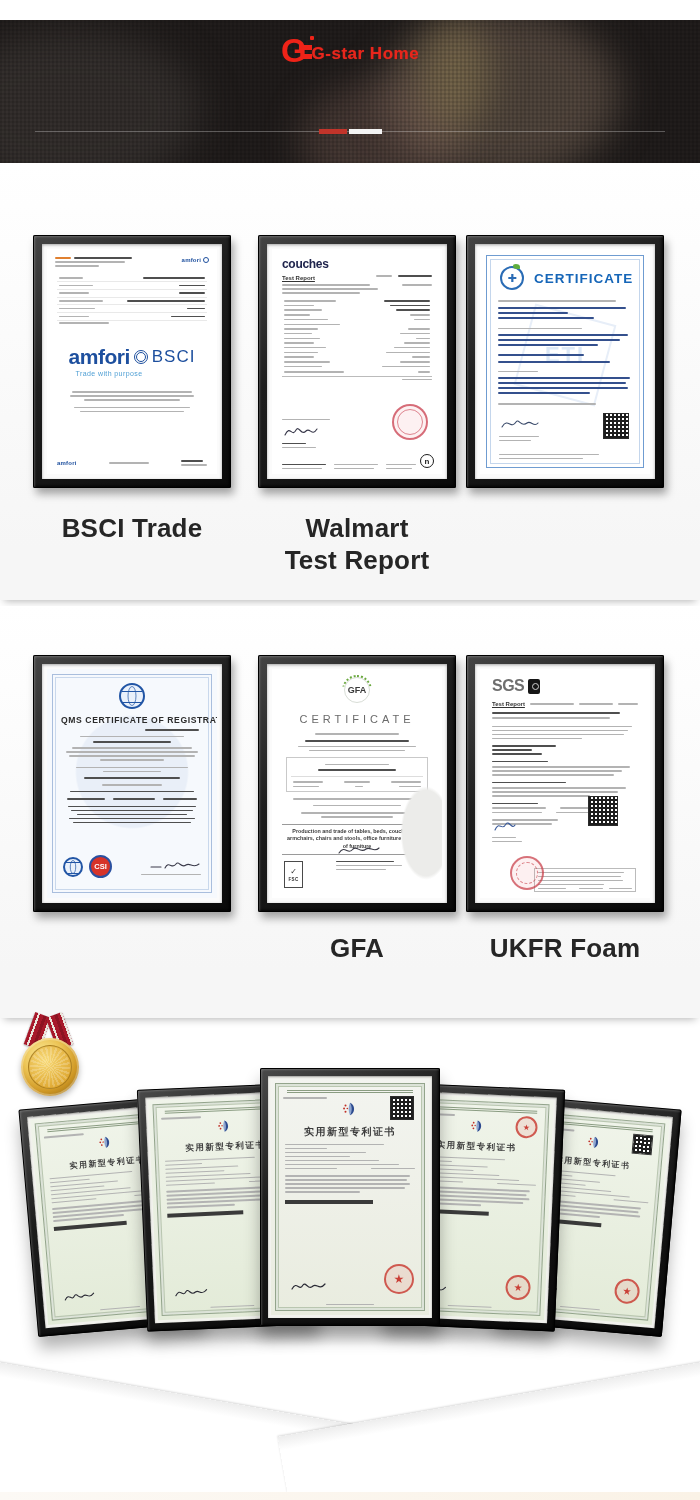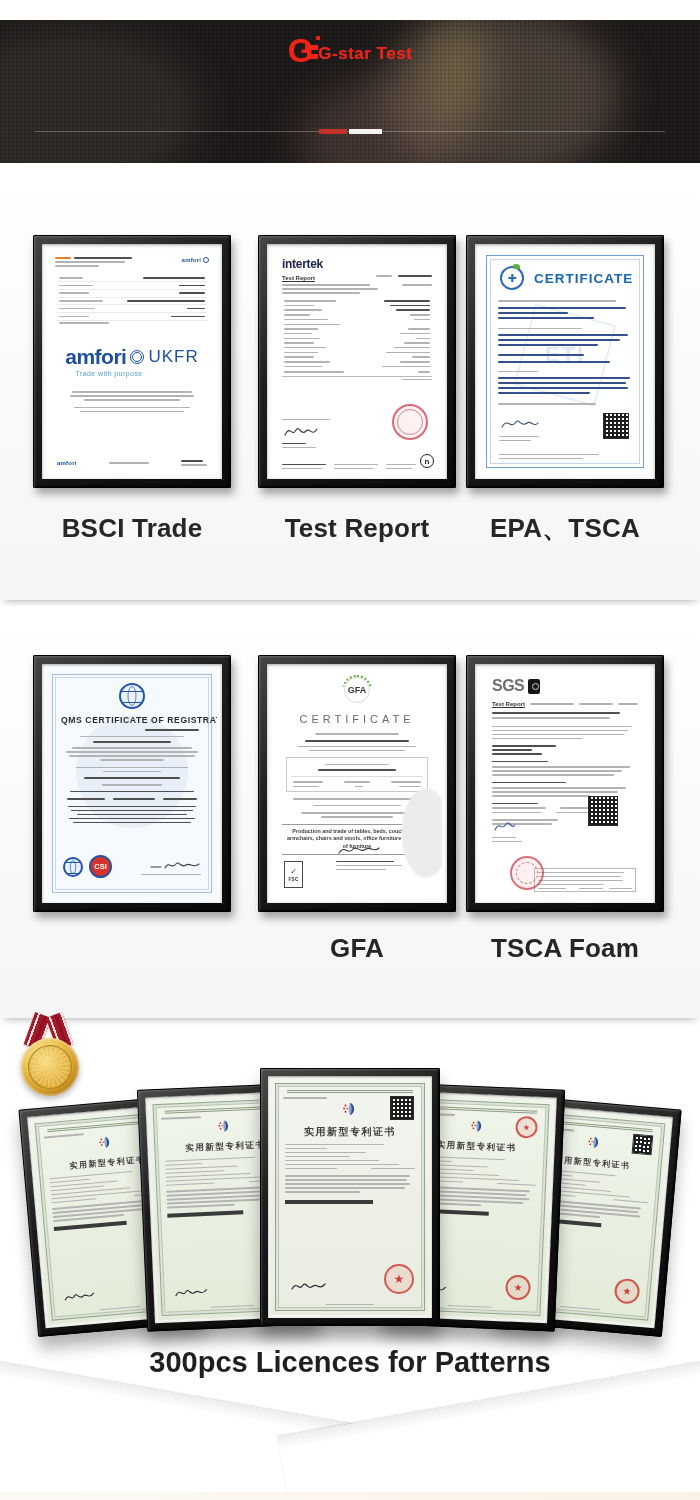--- a/index.html
+++ b/index.html
@@ -199,21 +199,21 @@
     <i class="hblob hb4"></i>
     <i class="hblob hb1"></i>
     <i class="hblob hb2"></i>
     <i class="hblob hb3"></i>
     <i class="htex"></i>
     <div class="brand-row">
       <span class="gmark">
         <span>G</span>
         <i class="gbar gb1"></i><i class="gbar gb2"></i><i class="gdot"></i>
       </span>
-      <span class="brand-text">G-star Test</span>
+      <span class="brand-text">G-star Home</span>
     </div>
     <div class="hdr-rule">
       <i class="dash-red"></i>
       <i class="dash-white"></i>
     </div>
   </div>
 
   <div class="card card1"></div>
 
   <div class="frame" style="left:33px;top:235px;width:198px;height:253px;">
@@ -257,21 +257,21 @@
             </div>
         <div class="kv nb">
               <i class="ln t" style="width:50px;"></i>
               <i class="ln t" style="width:0;"></i>
             </div>
       </div>
       <div class="bsci-logo">
         <span class="amfori-big">
               <span>amfori</span>
               <span class="ring"></span>
-              <span class="bsci-txt">UKFR</span>
+              <span class="bsci-txt">BSCI</span>
             </span>
         <div class="bsci-tag">Trade with purpose</div>
       </div>
       <div class="grp" style="margin-top:14px;">
         <i class="ln t" style="width:120px;"></i>
             <i class="ln t" style="width:124px;"></i>
             <i class="ln t" style="width:96px;"></i>
         <i class="ln t" style="width:116px;margin-top:6px;"></i>
             <i class="ln t" style="width:104px;"></i>
       </div>
@@ -283,21 +283,21 @@
               <i class="ln t" style="width:26px;margin-left:0;"></i>
             </span>
       </div>
     </div>
       </div>
   </div>
 
   <div class="frame" style="left:258px;top:235px;width:198px;height:253px;">
     <div class="mat">
         <div class="paper">
-      <div class="itk-logo">intertek</div>
+      <div class="itk-logo">couches</div>
       <div class="itk-head">
         <span class="itk-tr">Test Report</span>
         <span class="grp" style="width:56px;">
               <span style="display:flex;justify-content:space-between;">
                 <i class="ln t" style="width:16px;margin:0;"></i>
                 <i class="ln d t" style="width:34px;margin:0;"></i>
               </span>
             </span>
       </div>
       <div class="grp" style="margin:3px 10px 0;">
@@ -446,23 +446,23 @@
           <i class="ln t" style="width:100px;margin-left:0;"></i>
               <i class="ln t" style="width:84px;margin-left:0;"></i>
         </div>
       </div>
     </div>
       </div>
   </div>
 
   <div class="cert-label" style="left:33px;top:512px;">BSCI Trade</div>
   <div class="cert-label" style="left:258px;top:512px;">
+    <span style="display:block;">Walmart</span>
     <span style="display:block;">Test Report</span>
   </div>
-  <div class="cert-label" style="left:466px;top:512px;">EPA、TSCA</div>
 
   <div class="card card2"></div>
 
   <div class="frame" style="left:33px;top:655px;width:198px;height:257px;">
     <div class="mat">
         <div class="paper iso-paper">
       <div class="iso-wm"></div>
       <div class="iso-inner">
         <div class="globe"></div>
         <div class="iso-title">QMS CERTIFICATE OF REGISTRATION</div>
@@ -617,21 +617,21 @@
               <i class="ln t" style="width:26%;margin:2.5px 0 0;"></i>
               <i class="ln t" style="width:24%;margin:2.5px 0 0;"></i>
             </span>
       </div>
       <div class="sgs-stamp"></div>
     </div>
       </div>
   </div>
 
   <div class="cert-label" style="left:258px;top:932px;">GFA</div>
-  <div class="cert-label" style="left:466px;top:932px;">TSCA Foam</div>
+  <div class="cert-label" style="left:466px;top:932px;">UKFR Foam</div>
 
   <div class="plane plane-l"></div>
   <div class="plane plane-r"></div>
   <div class="fan-shadow"></div>
 
   <div class="medal">
     <i class="rib rib-l"></i>
     <i class="rib rib-r"></i>
     <div class="coin"></div>
   </div>
@@ -867,16 +867,15 @@
                 <path d="M3 11 C8 2,10 14,14 7 C17 3,19 13,24 8 C28 5,30 13,36 6" fill="none" stroke="#2a2a35" stroke-width="1.2" stroke-linecap="round"></path>
               </svg>
           <span class="pseal" style="width:30px;height:30px;font-size:12px;">★</span>
         </div>
         <i class="ln t pln-bot" style="width:48px;"></i>
       </div>
     </div>
       </div>
   </div>
 
-  <div class="caption">300pcs Licences for Patterns</div>
   <div class="bottom-strip"></div>
 
 </div>
 
 </body></html>

